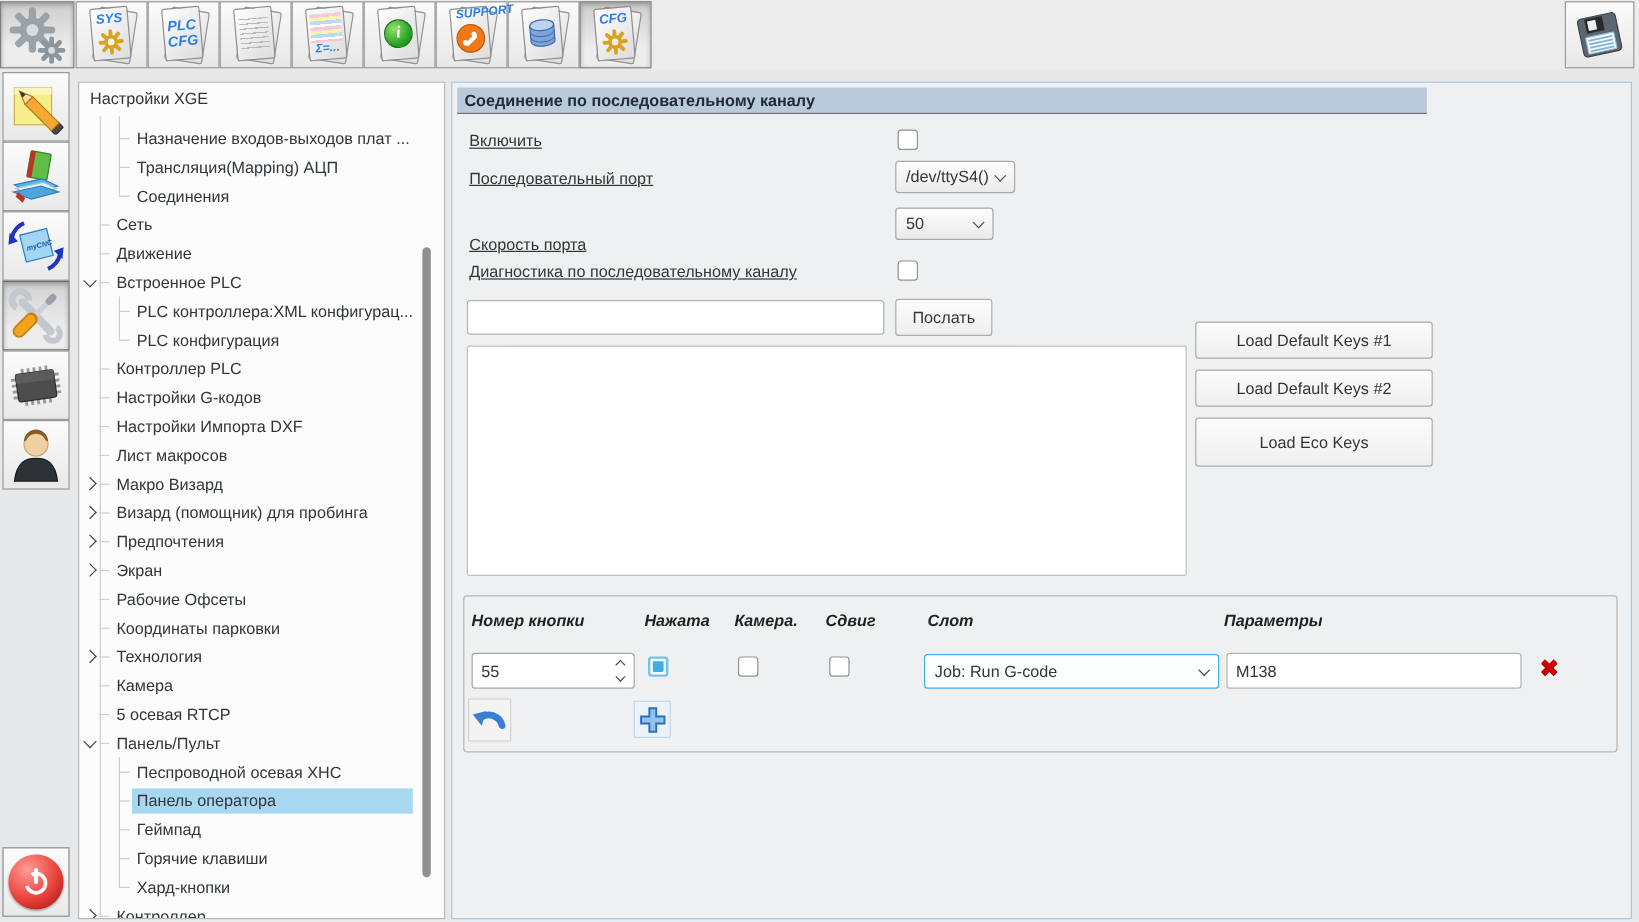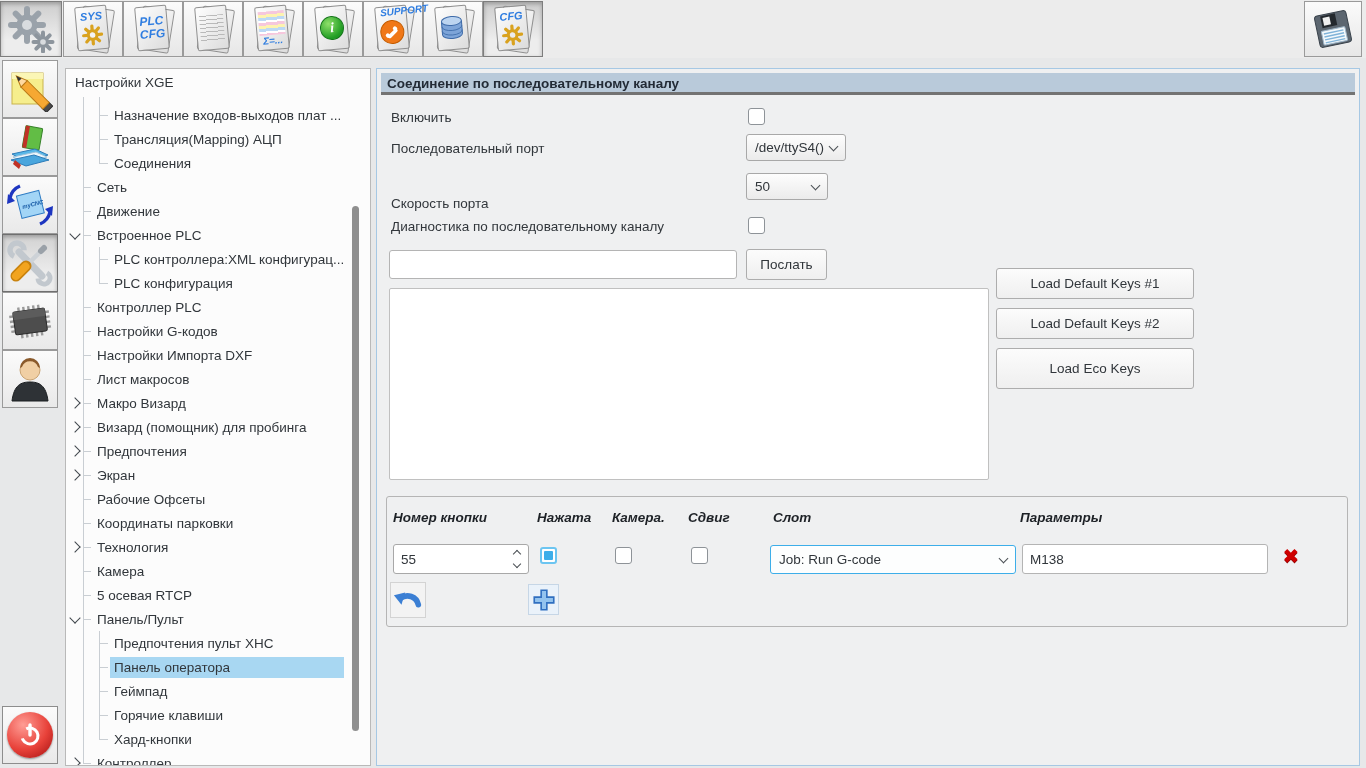--- a/index.html
+++ b/index.html
@@ -55,23 +55,23 @@
   .chev{display:inline-block;width:7px;height:7px;border-right:1.6px solid #41474d;border-bottom:1.6px solid #41474d;}
   .chev.r{transform:rotate(-45deg);}
   .chev.d{transform:rotate(45deg);}
   .trow .chev{position:absolute;left:5px;top:8px;}
   .trow .chev.d{top:7px;}
   .vscroll{position:absolute;right:11px;top:137px;width:7px;height:525px;border-radius:3.5px;background:#8f8f8f;}
 
   
   .main-panel{position:absolute;left:376px;top:68px;width:984px;height:698px;box-sizing:border-box;
         background:#eff0f1;border:1px solid #a6c8e4;}
-  .sec-hdr{position:absolute;left:4px;top:4px;width:974px;height:22px;line-height:22px;background:#b9cada;
-        border-bottom:3px solid #737373;color:#232b36;font-weight:bold;padding-left:6px;box-sizing:border-box;}
-  .flabel{position:absolute;white-space:nowrap;}
+  .sec-hdr{position:absolute;left:4px;top:4px;width:808px;height:22px;line-height:22px;background:#b9cada;
+        border-bottom:1px solid #737373;color:#232b36;font-weight:bold;padding-left:6px;box-sizing:border-box;}
+  .flabel{position:absolute;white-space:nowrap;text-decoration:underline;}
   .cb{position:absolute;width:17px;height:17px;box-sizing:border-box;border:1px solid #8e9398;border-radius:3px;background:#fff;cursor:pointer;}
   .cb.checked{border:2px solid #6cc5f1;}
   .cb.checked::after{content:"";position:absolute;inset:2px;background:#3daee9;border-radius:1px;}
   .combo{position:absolute;box-sizing:border-box;height:27px;border:1px solid #a8a8a8;border-radius:3px;
         background:linear-gradient(180deg,#fdfdfd,#ebebeb);display:flex;align-items:center;justify-content:space-between;
         padding:0 8px;cursor:pointer;}
   .combo .chev{width:6px;height:6px;border-color:#4a4f54;}
   .combo.focus{border:1px solid #3daee9;background:#fdfefe;}
   .tinput{position:absolute;box-sizing:border-box;height:29px;border:1px solid #b4b4b4;border-radius:3px;
         background:#fff;font:13.5px "Liberation Sans","DejaVu Sans",sans-serif;color:#31363b;padding:0 7px;}
@@ -445,21 +445,21 @@
           <span class="lbl">Камера</span>
         </div>
       <div class="trow l1">
           <span class="lbl">5 осевая RTCP</span>
         </div>
       <div class="trow l1">
           <span class="chev d"></span>
           <span class="lbl">Панель/Пульт</span>
         </div>
       <div class="trow l2">
-          <span class="lbl">Предпочтения пульт ХНС</span>
+          <span class="lbl">Песпроводной осевая ХНС</span>
         </div>
       <div class="trow l2 sel">
           <span class="lbl">Панель оператора</span>
         </div>
       <div class="trow l2">
           <span class="lbl">Геймпад</span>
         </div>
       <div class="trow l2">
           <span class="lbl">Горячие клавиши</span>
         </div>

